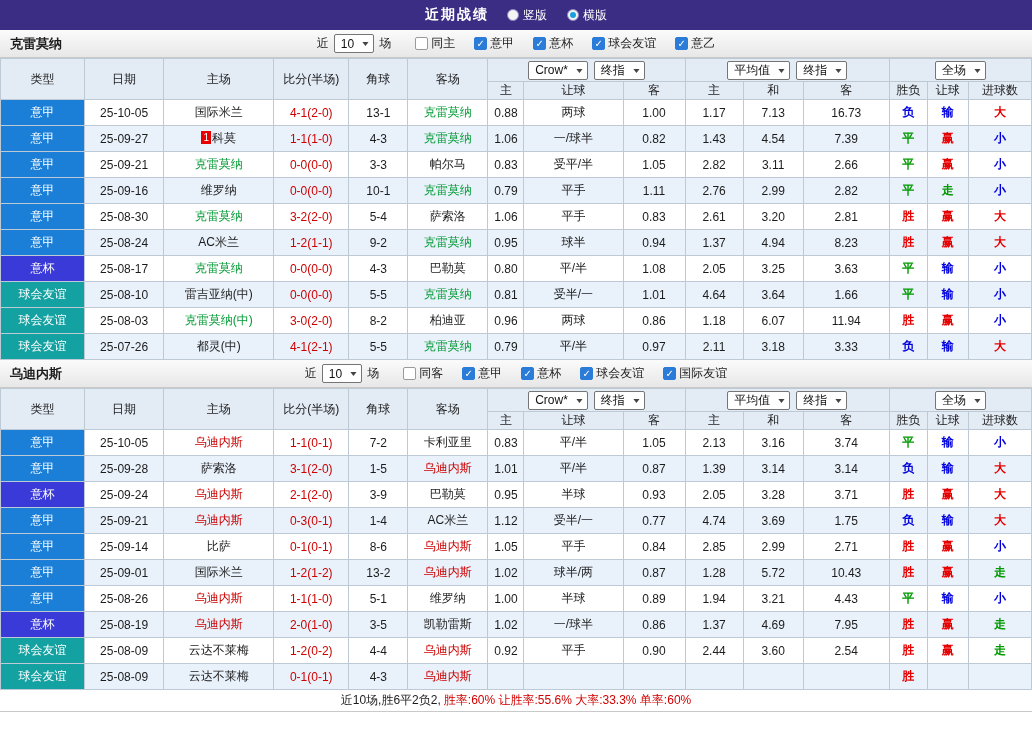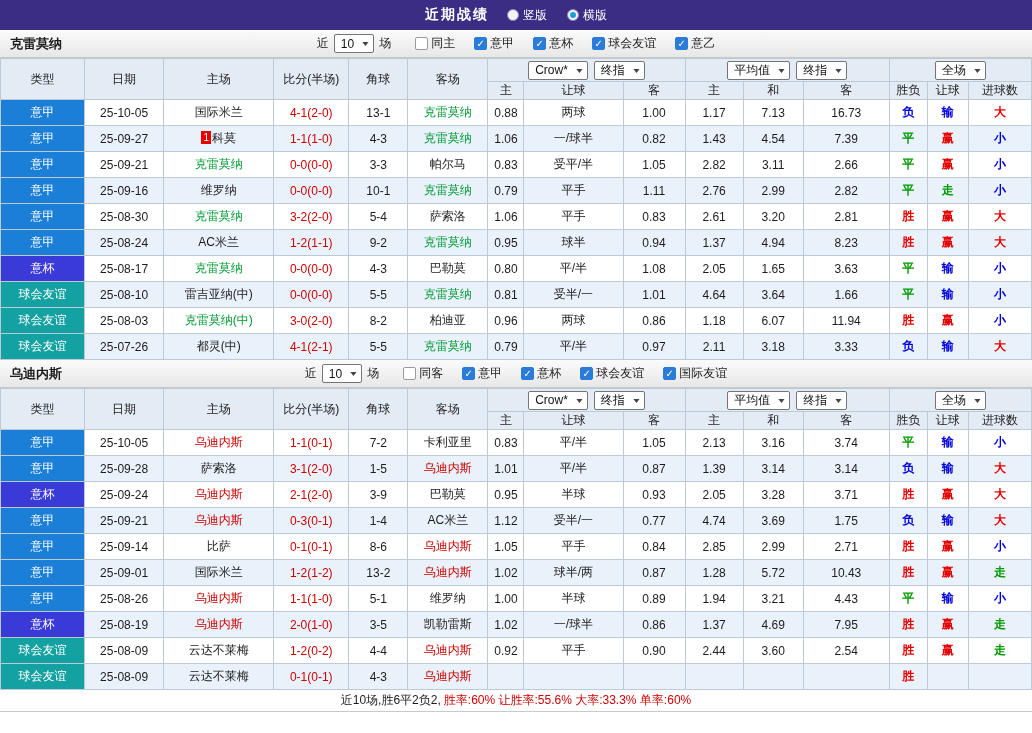--- a/index.html
+++ b/index.html
@@ -266,21 +266,21 @@
           <td class="league" style="background: rgb(58, 58, 216);">意杯</td>
           <td>25-08-17</td>
           <td><span style="color: rgb(0, 153, 51);">克雷莫纳</span></td>
           <td class="score">0-0(0-0)</td>
           <td>4-3</td>
           <td><span>巴勒莫</span></td>
           <td>0.80</td>
           <td>平/半</td>
           <td>1.08</td>
           <td>2.05</td>
-          <td>1.65</td>
+          <td>3.25</td>
           <td>3.63</td>
           <td class="res" style="color: rgb(0, 153, 0);">平</td>
           <td class="res" style="color: rgb(0, 0, 221);">输</td>
           <td class="res" style="color: rgb(0, 0, 221);">小</td>
         </tr>
         <tr>
           <td class="league" style="background: rgb(20, 161, 161);">球会友谊</td>
           <td>25-08-10</td>
           <td><span>雷吉亚纳(中)</span></td>
           <td class="score">0-0(0-0)</td>

